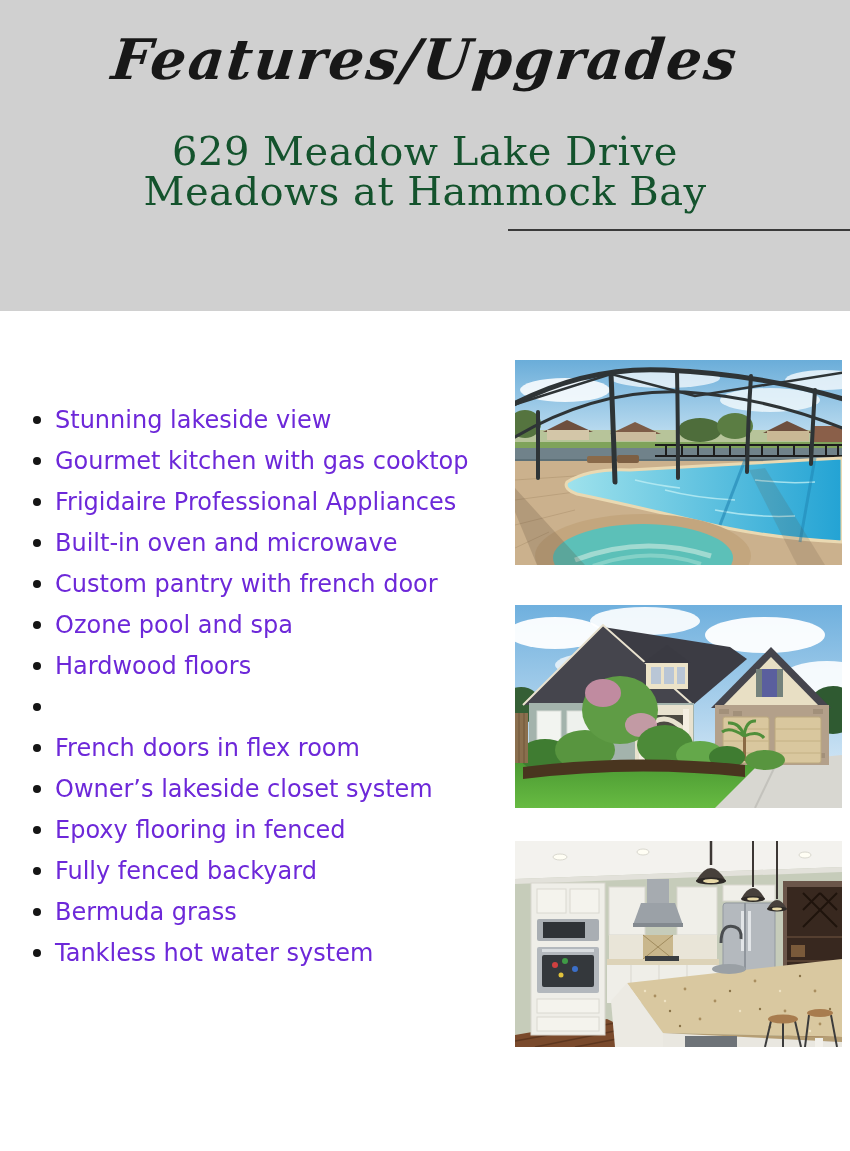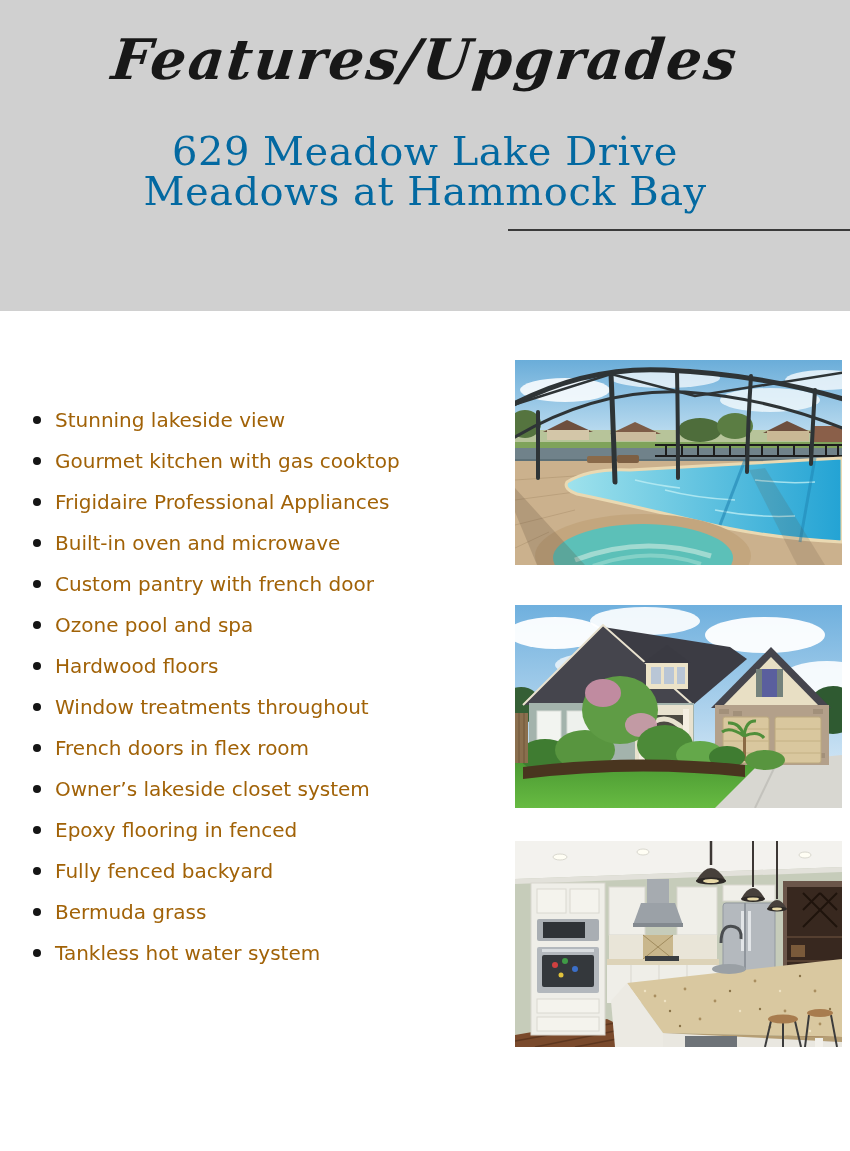--- a/index.html
+++ b/index.html
@@ -5,28 +5,28 @@
   html,body{margin:0;padding:0;background:#ffffff;}
   body{width:850px;height:1151px;position:relative;font-family:"DejaVu Sans",sans-serif;}
   .page{position:absolute;top:0;left:0;width:850px;height:1151px;background:#ffffff;overflow:hidden;}
 
   
   .header{position:absolute;top:0;left:0;width:850px;height:311px;background:#d0d0d0;}
   .script-title{position:absolute;top:26px;left:0;width:100%;margin:0;text-align:center;
     font-family:"DejaVu Serif",serif;font-style:italic;font-weight:700;font-size:56px;
     letter-spacing:2px;color:#181818;transform:skewX(-6deg);}
   .address{position:absolute;top:131px;left:0;width:100%;text-align:center;
-    font-family:"DejaVu Serif",serif;font-size:40px;line-height:40px;color:#0369a1;letter-spacing:.5px;}
+    font-family:"DejaVu Serif",serif;font-size:40px;line-height:40px;color:#14532d;letter-spacing:.5px;}
   .divider{position:absolute;top:229px;left:508px;width:342px;height:2px;background:#3a3a3a;}
 
   
   .features{position:absolute;top:399px;left:30px;margin:0;padding:0;list-style:none;}
   .feature{display:flex;align-items:center;height:41px;}
   .dot{width:8px;height:8px;border-radius:50%;background:#151515;margin:0 14px 0 3px;flex:none;}
-  .ftext{font-size:20px;color:#a16207;white-space:nowrap;text-align:center;}
+  .ftext{font-size:24px;color:#6d28d9;white-space:nowrap;text-align:center;}
 
   
   .photo{position:absolute;left:515px;width:327px;margin:0;overflow:hidden;}
   .photo svg{display:block;width:327px;height:100%;}
   .photo1{top:360px;height:205px;}
   .photo2{top:605px;height:203px;}
   .photo3{top:841px;height:206px;}
 </style>
 </head>
 <body>
@@ -77,21 +77,20 @@
         </li>
 
 
         <li class="feature">
           <span class="dot"></span>
           <span class="ftext">Hardwood floors</span>
         </li>
 
         <li class="feature">
           <span class="dot"></span>
-          <span class="ftext">Window treatments throughout</span>
         </li>
 
         <li class="feature">
           <span class="dot"></span>
           <span class="ftext">French doors in flex room</span>
         </li>
 
         <li class="feature">
           <span class="dot"></span>
           <span class="ftext">Owner’s lakeside closet system</span>

